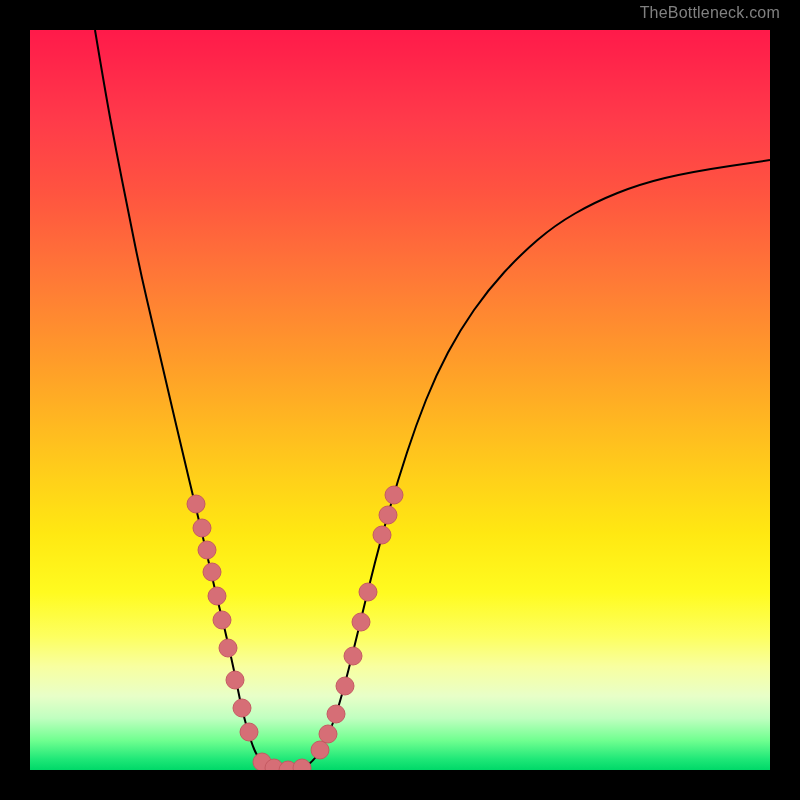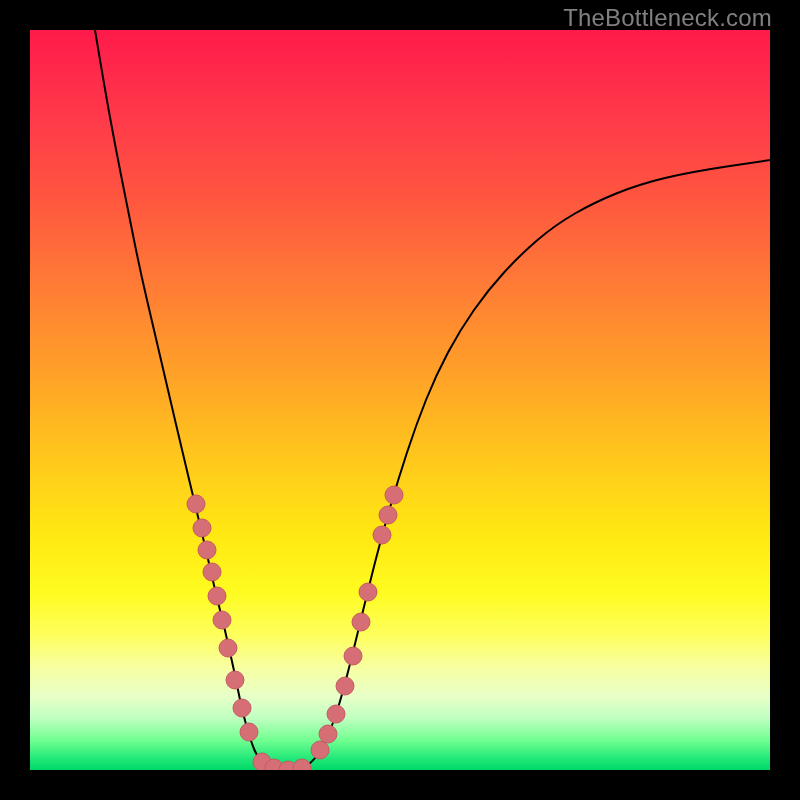--- a/index.html
+++ b/index.html
@@ -51,23 +51,23 @@
   }
   .curve-layer {
     position: absolute;
     left: 0; top: 0;
     width: 740px;
     height: 740px;
   }
   .watermark {
     position: absolute;
     top: 4px;
-    right: 28px;
+    right: 20px;
     color: #808080;
-    font-size: 24px;
+    font-size: 16px;
     font-weight: 500;
     letter-spacing: 0.2px;
     user-select: none;
   }
 </style>
 </head>
 <body>
 
 <div class="frame">
   <div class="plot-area">

